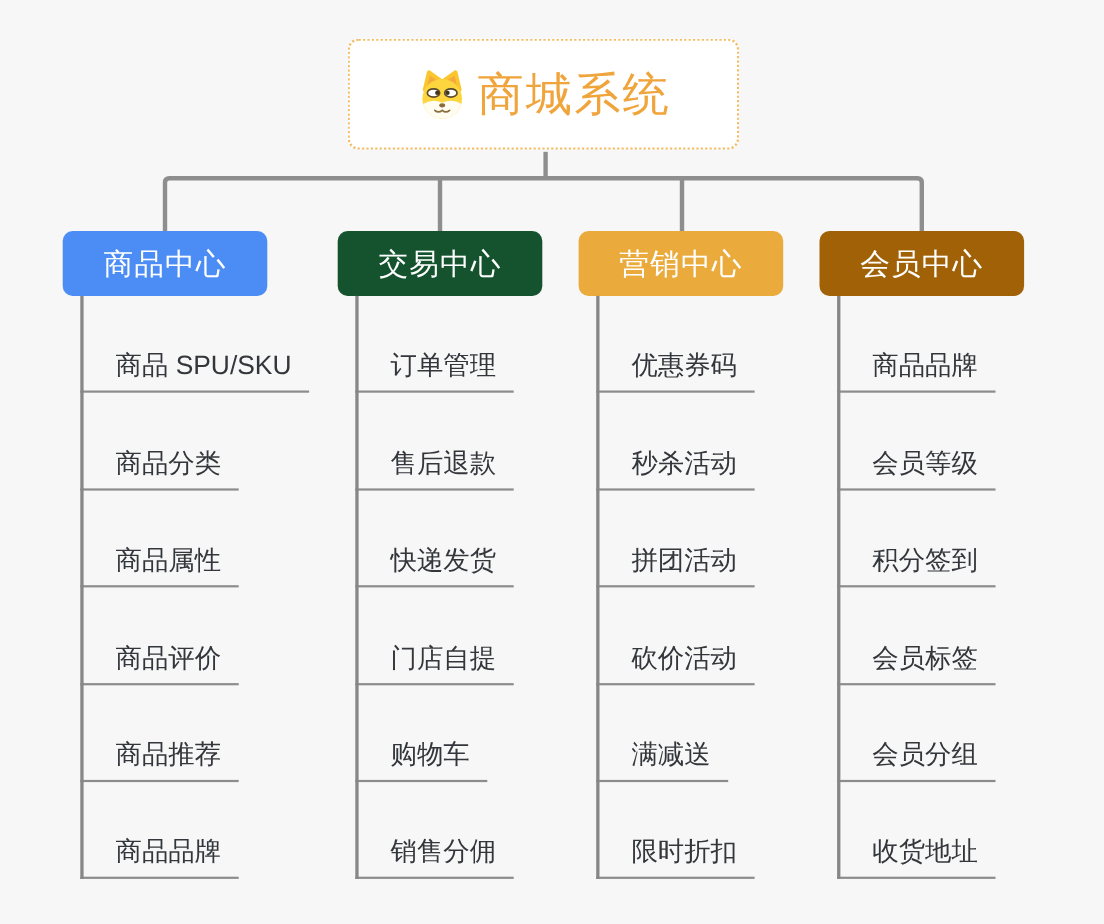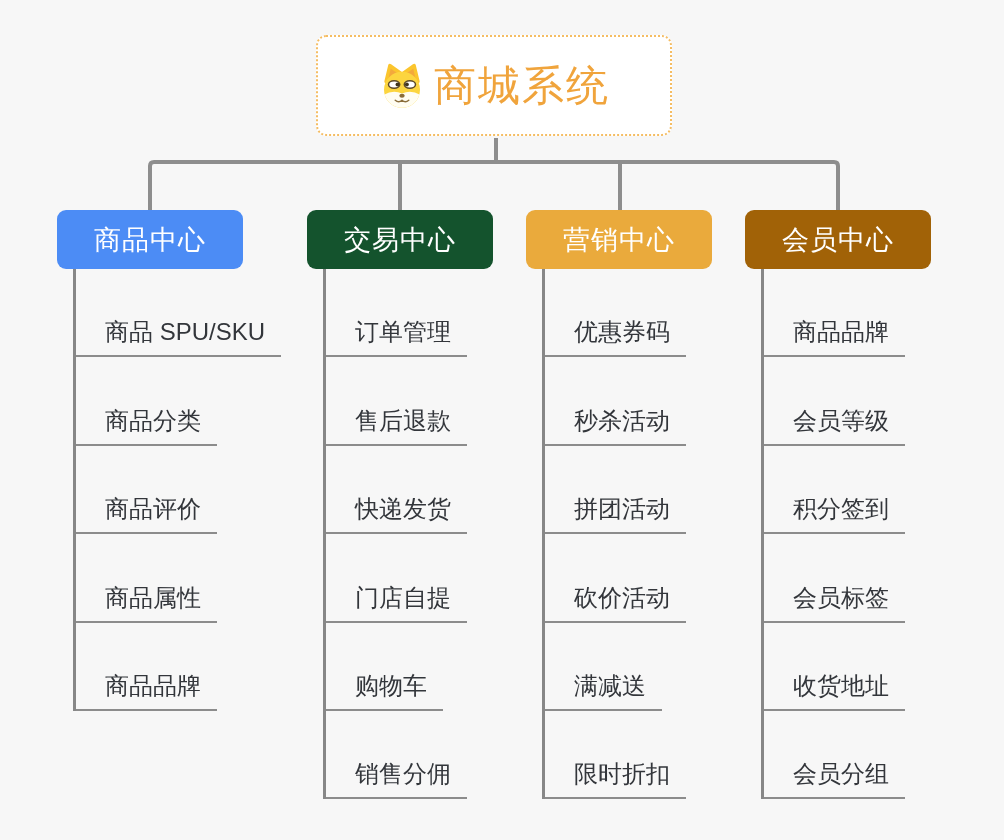--- a/index.html
+++ b/index.html
@@ -146,24 +146,27 @@
       </div>
       <div class="branch-body">
         <div class="trunk"></div>
       <div class="leaf">
             <span class="leaf-label">商品 SPU/SKU</span>
           </div>
           <div class="leaf">
             <span class="leaf-label">商品分类</span>
           </div>
           <div class="leaf">
+            <span class="leaf-label">商品属性</span>
+          </div>
+          <div class="leaf">
             <span class="leaf-label">商品评价</span>
           </div>
           <div class="leaf">
-            <span class="leaf-label">商品属性</span>
+            <span class="leaf-label">商品推荐</span>
           </div>
           <div class="leaf">
             <span class="leaf-label">商品品牌</span>
           </div>
         </div>
     </div>
 
     <div class="branch" style="left: 307px;">
       <div class="branch-header" style="background: #14532d;">
         <span class="branch-label">交易中心</span>
@@ -230,22 +233,22 @@
           <div class="leaf">
             <span class="leaf-label">会员等级</span>
           </div>
           <div class="leaf">
             <span class="leaf-label">积分签到</span>
           </div>
           <div class="leaf">
             <span class="leaf-label">会员标签</span>
           </div>
           <div class="leaf">
+            <span class="leaf-label">会员分组</span>
+          </div>
+          <div class="leaf">
             <span class="leaf-label">收货地址</span>
           </div>
-          <div class="leaf">
-            <span class="leaf-label">会员分组</span>
-          </div>
         </div>
     </div>
   </div>
 
 </div>
 
 </body></html>

